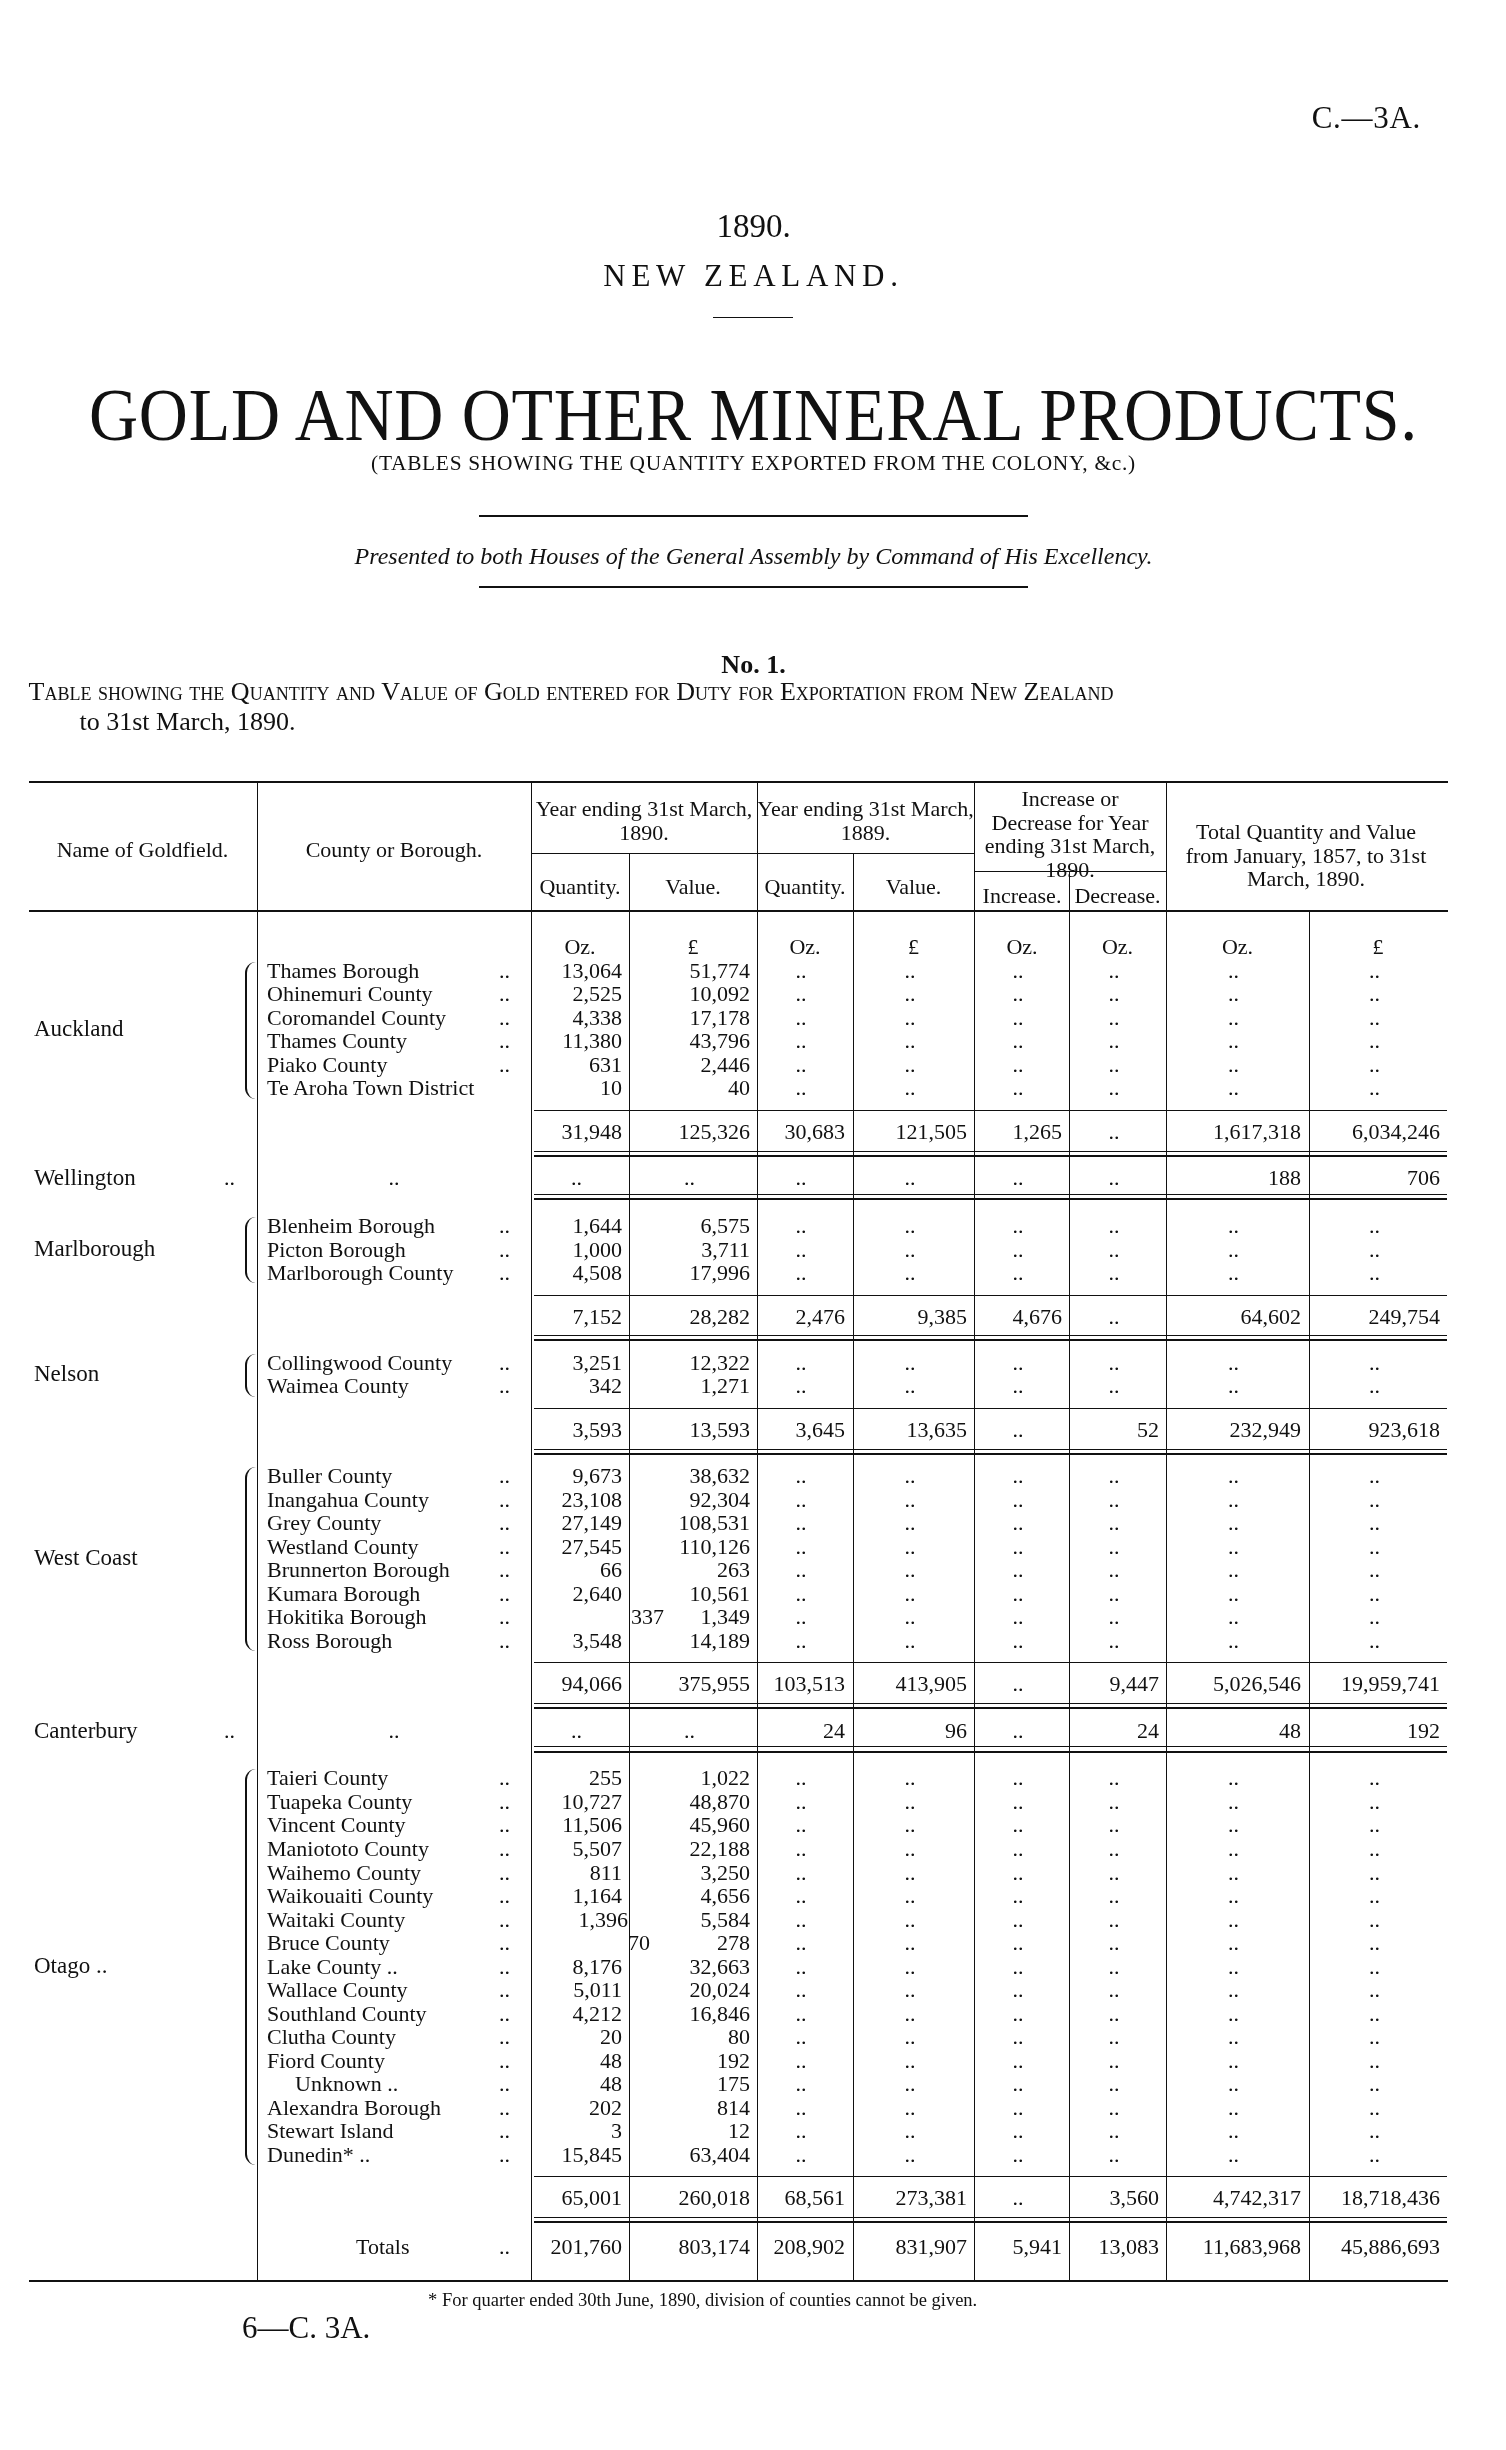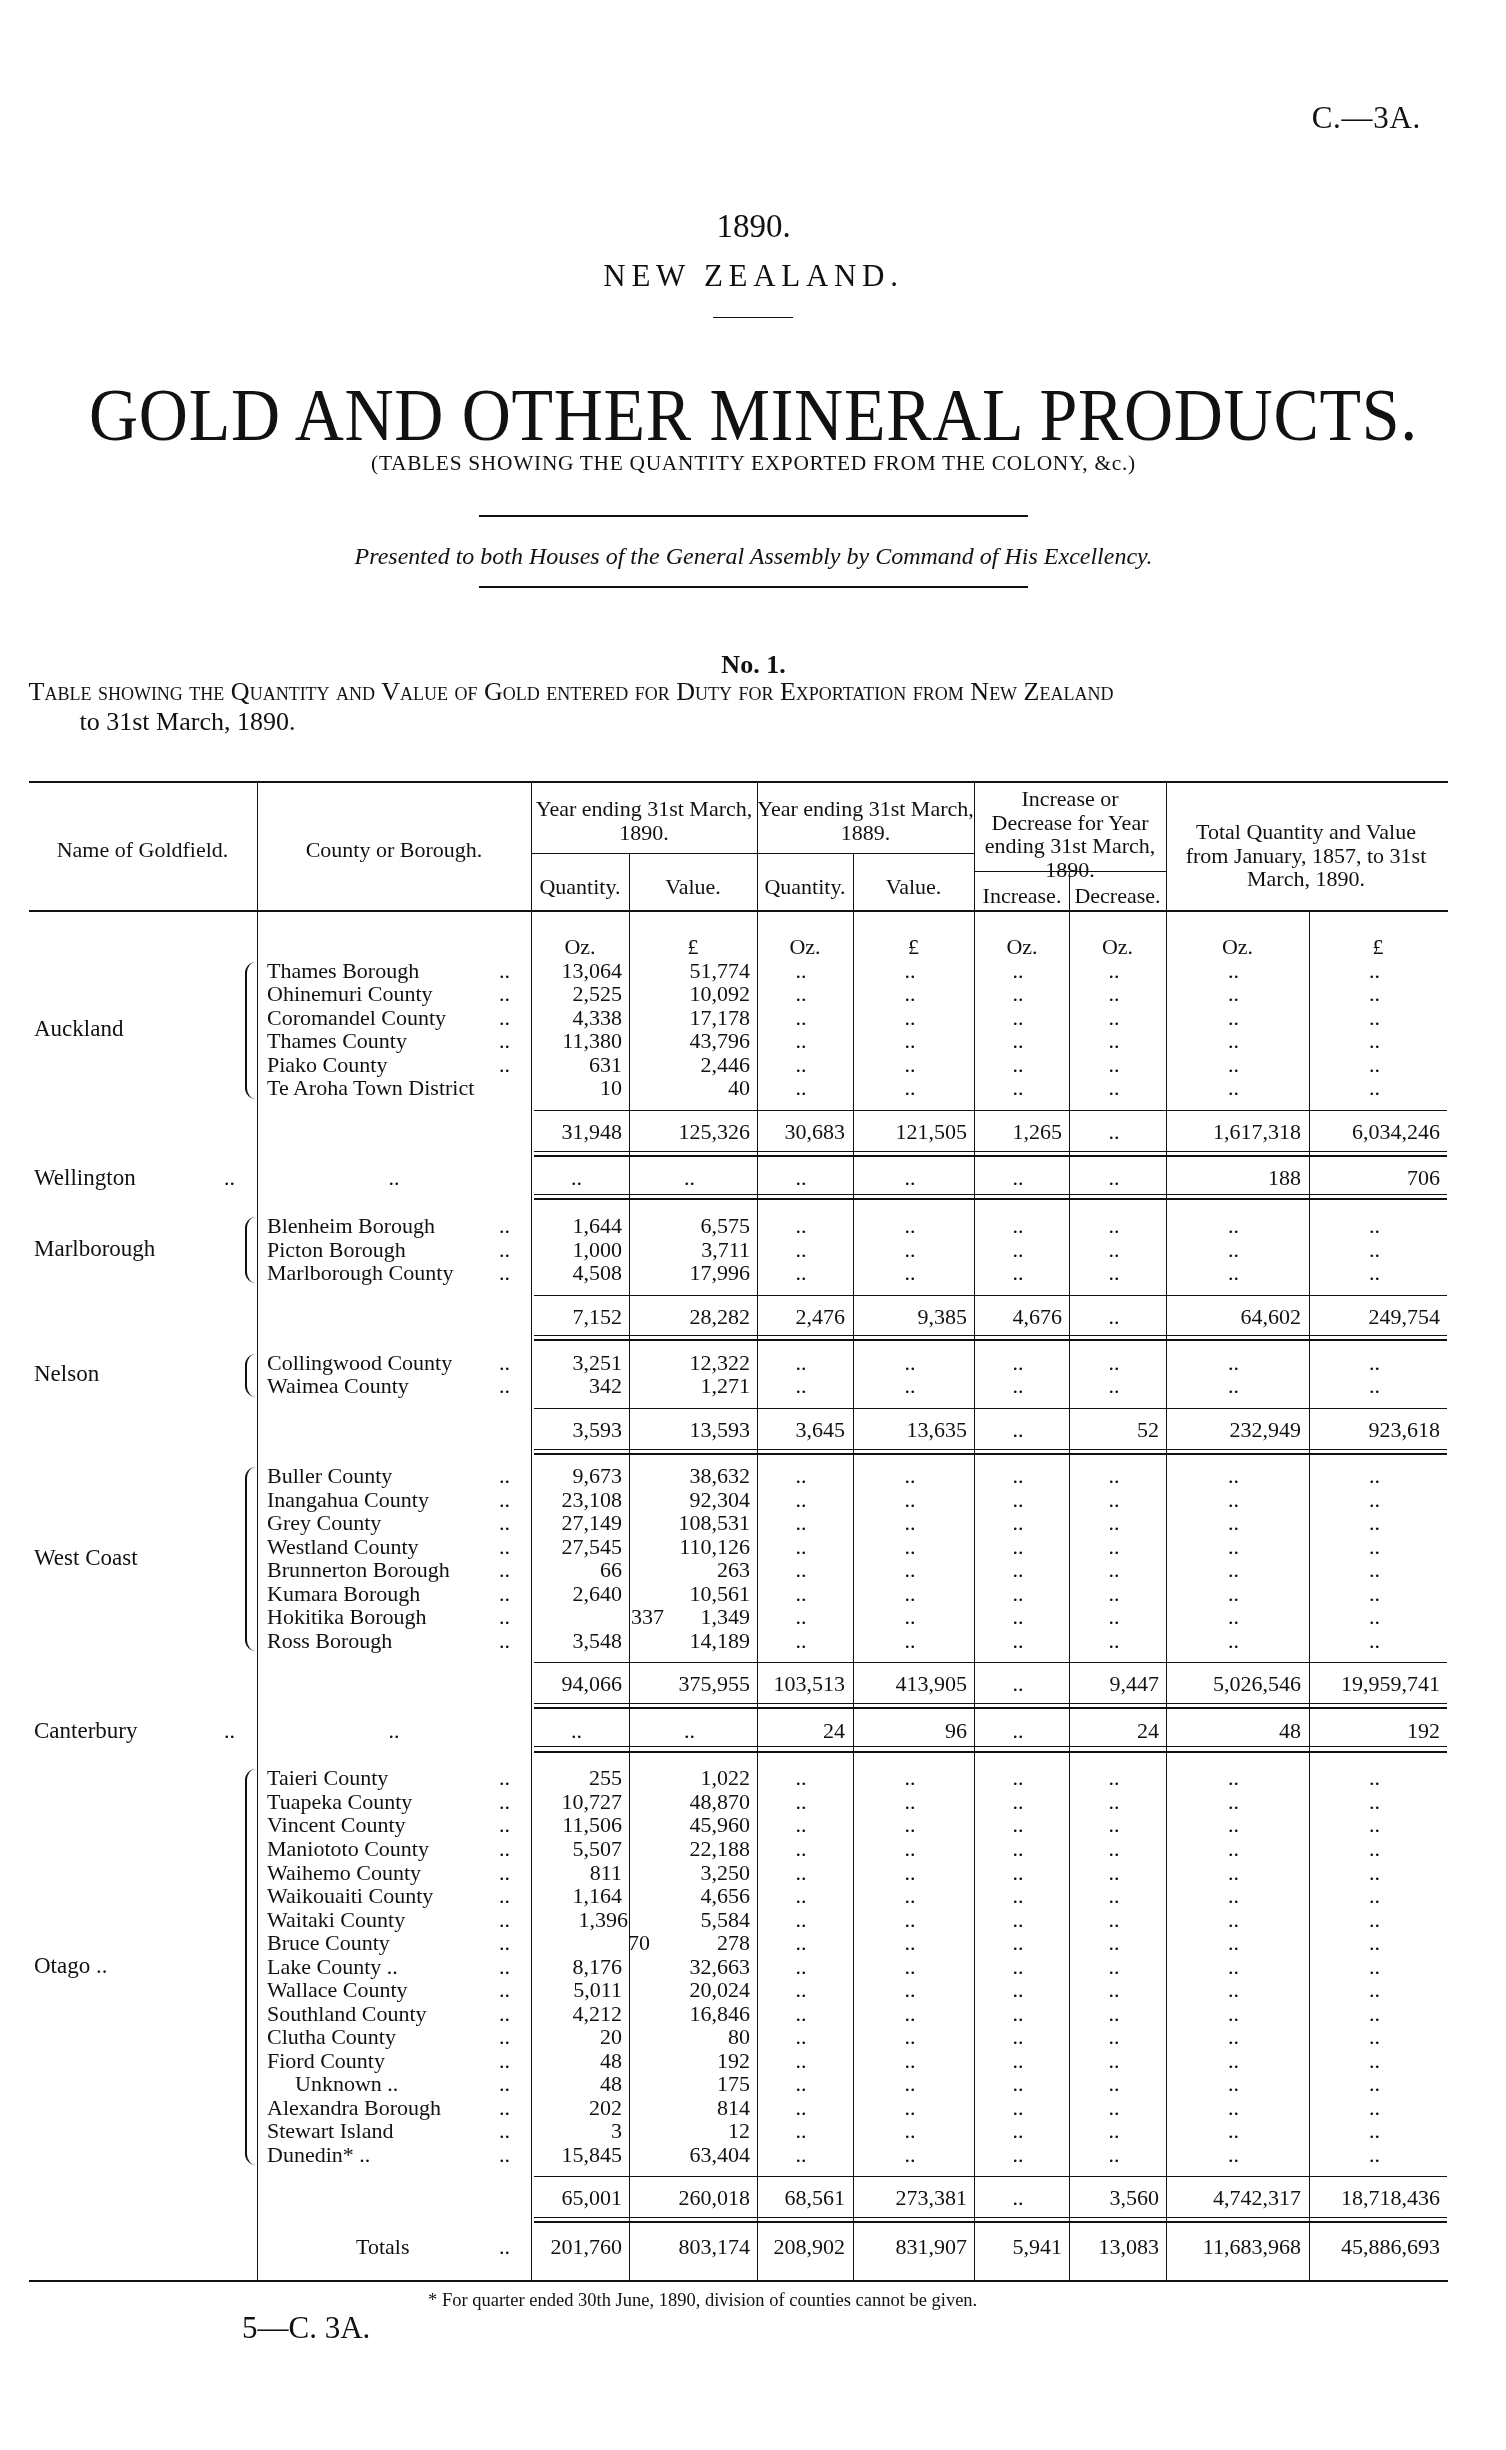--- a/index.html
+++ b/index.html
@@ -540,14 +540,14 @@
     <div class="vline" style="left: 629px; top: 853px; height: 1428px;"></div>
     <div class="vline" style="left: 757px; top: 781px; height: 1499px;"></div>
     <div class="vline" style="left: 853px; top: 853px; height: 1428px;"></div>
     <div class="vline" style="left: 974px; top: 781px; height: 1499px;"></div>
     <div class="vline" style="left: 1069px; top: 871px; height: 1409px;"></div>
     <div class="vline" style="left: 1166px; top: 781px; height: 1499px;"></div>
     <div class="vline" style="left: 1309px; top: 910px; height: 1371px;"></div>
   </div>
 
 <div class="abs footnote">* For quarter ended 30th June, 1890, division of counties cannot be given.</div>
-<div class="abs pageref">5—C. 3A.</div>
+<div class="abs pageref">6—C. 3A.</div>
 
 
 </body></html>

